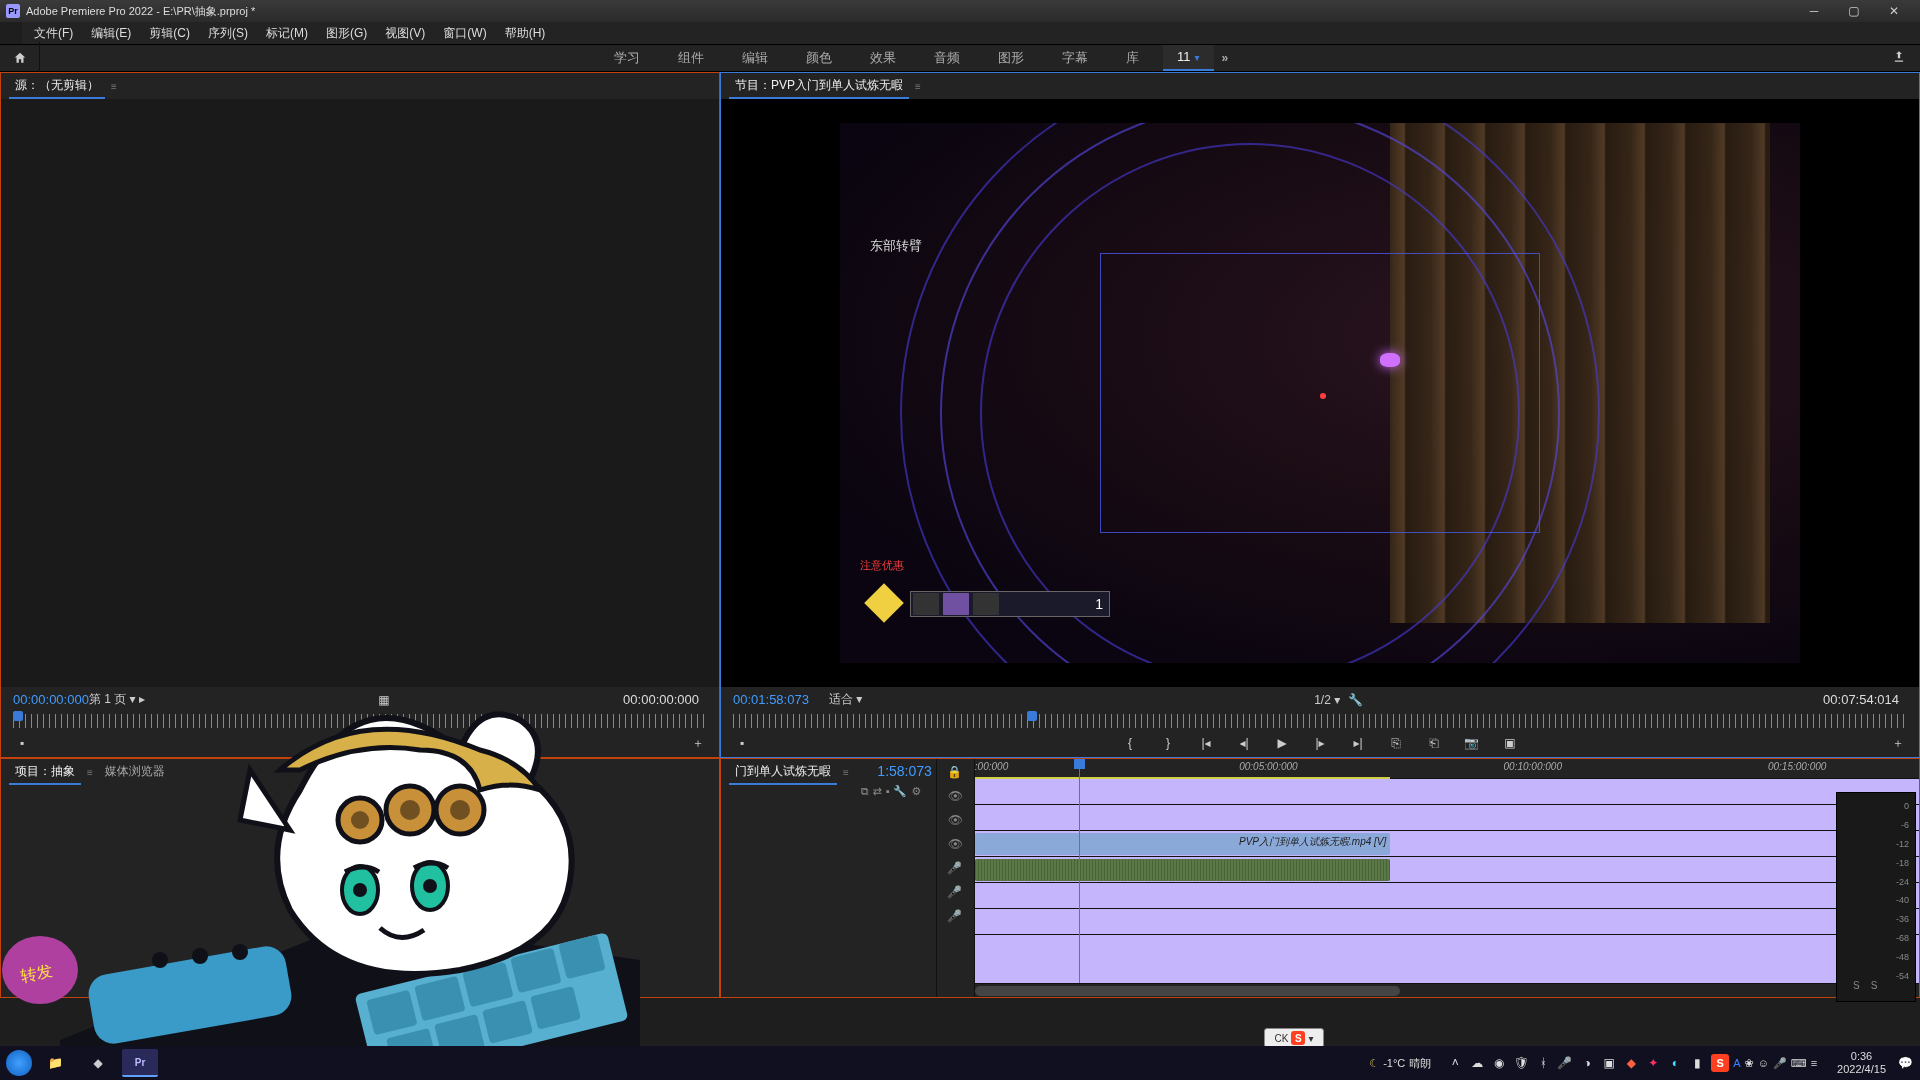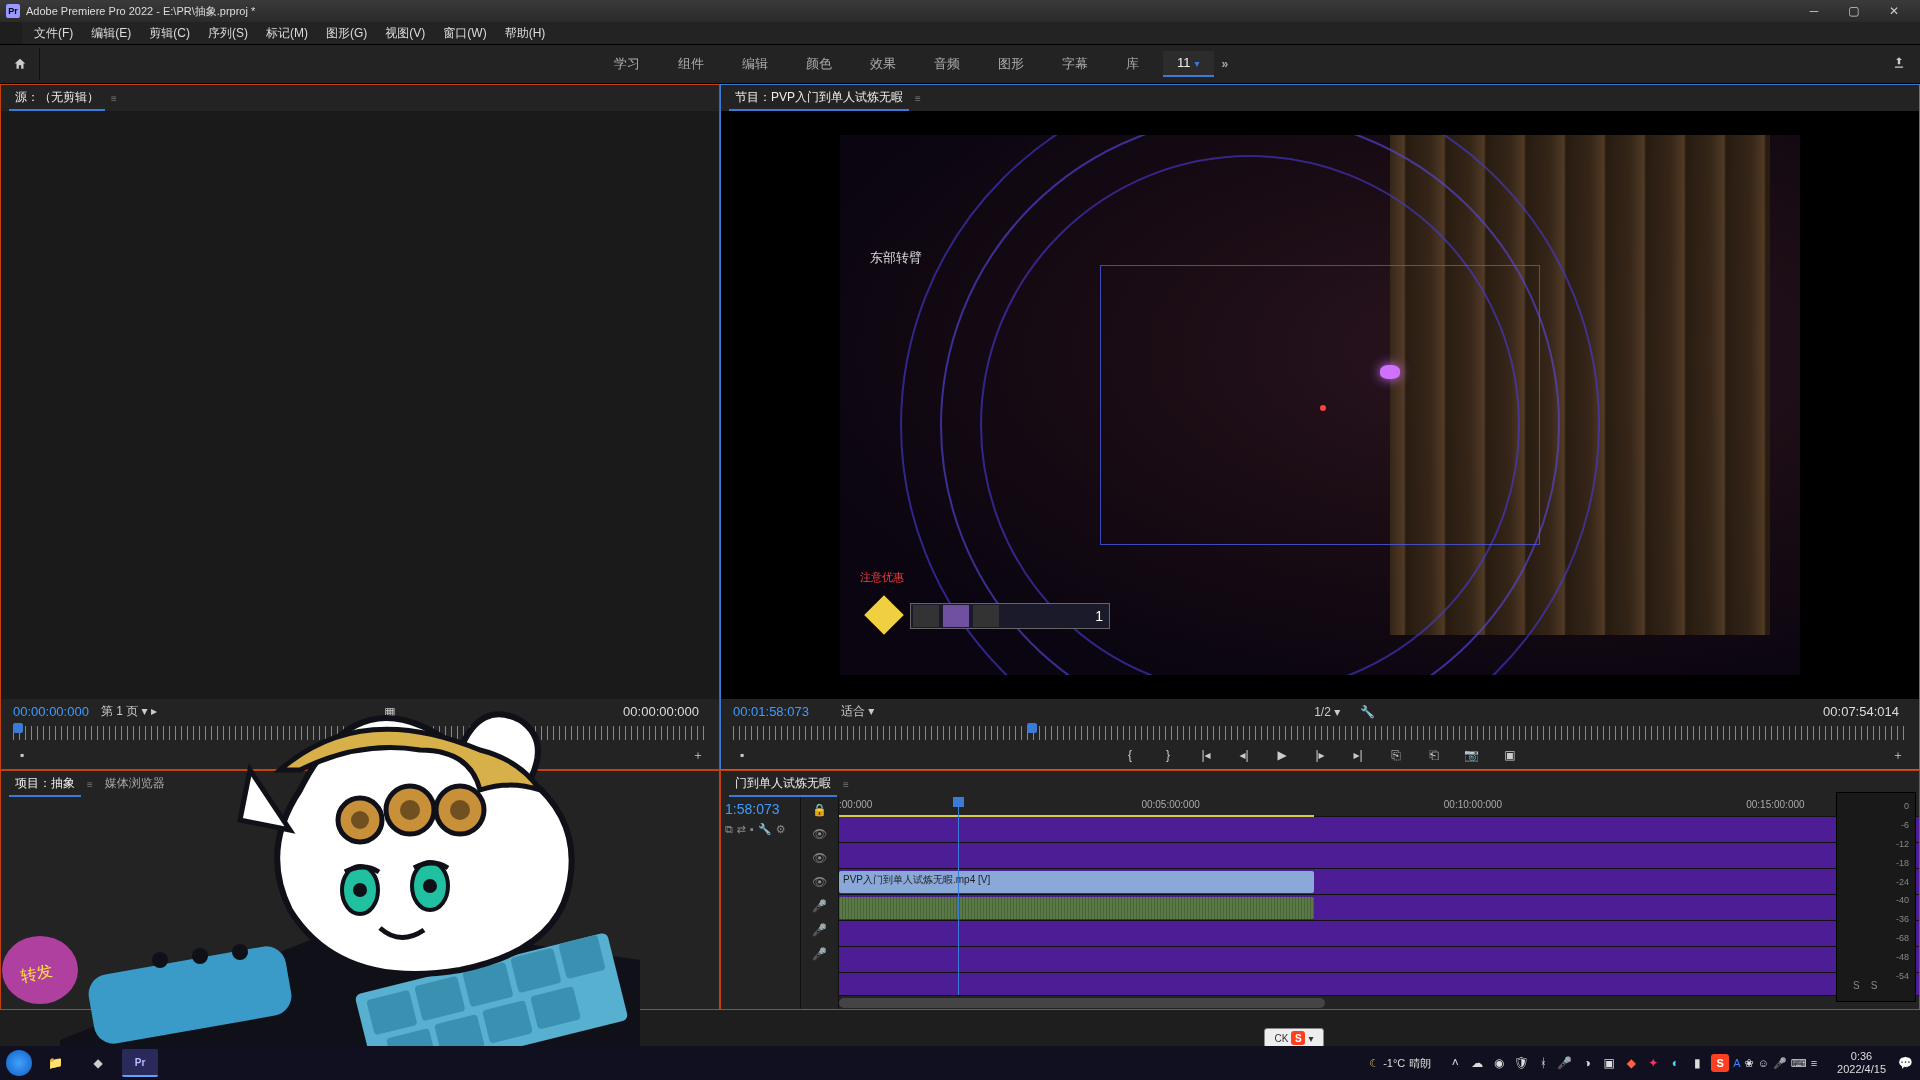--- a/index.html
+++ b/index.html
@@ -9,21 +9,21 @@
 .titlebar { height: 22px; background: linear-gradient(#3a3a3a, #2a2a2a); display: flex; align-items: center; padding: 0 6px; }
 .titlebar .pr-badge { width: 14px; height: 14px; background: #9999ff; color: #000; font-size: 9px; font-weight: bold; display: flex; align-items: center; justify-content: center; border-radius: 2px; margin-right: 6px; }
 .titlebar .title { flex: 1; font-size: 11px; color: #ddd; }
 .titlebar .winbtn { width: 40px; height: 22px; display: flex; align-items: center; justify-content: center; color: #ccc; }
 
 
 .menubar { height: 22px; background: #232323; display: flex; align-items: center; padding: 0 4px; gap: 2px; margin-left: 22px; }
 .menubar .mitem { padding: 2px 8px; font-size: 12px; color: #ddd; }
 
 
-.homebar { height: 40px; background: #232323; border-top: 1px solid #000; border-bottom: 1px solid #000; display: flex; align-items: center; }
+.homebar { height: 28px; background: #232323; border-top: 1px solid #000; border-bottom: 1px solid #000; display: flex; align-items: center; }
 .homebar .home { width: 40px; height: 32px; display: flex; align-items: center; justify-content: center; border-right: 1px solid #111; }
 .homebar .ws { display: flex; gap: 10px; margin-left: 560px; }
 .homebar .ws div { padding: 4px 14px; color: #aaa; font-size: 13px; }
 .homebar .ws .active { color: #eee; border-bottom: 2px solid #3a7ad9; background: #2c2c2c; }
 .homebar .ws .arrow::after { content: "▾"; margin-left: 4px; font-size: 10px; color: #3a7ad9; }
 .homebar .more { margin-left: 8px; font-weight: bold; color: #aaa; }
 .homebar .share { margin-left: auto; margin-right: 14px; color: #aaa; }
 
 
 .main { display: grid; grid-template-columns: 720px 1200px; grid-template-rows: 686px 240px; gap: 0; }
@@ -31,21 +31,21 @@
 
 .panel { background: #232323; border: 1px solid #c2410c; display: flex; flex-direction: column; }
 .panel-tabs { height: 26px; display: flex; align-items: center; padding: 0 8px; gap: 6px; font-size: 12px; color: #aaa; }
 .panel-tabs .tab { padding: 3px 6px; border-bottom: 2px solid transparent; }
 .panel-tabs .tab.active { color: #eee; border-bottom-color: #3a7ad9; }
 .panel-tabs .burger { font-size: 10px; opacity: .6; }
 
 
 .src-body { flex: 1; background: #1a1a1a; }
 .src-footer { height: 70px; display: flex; flex-direction: column; }
-.tcrow { display: flex; align-items: center; padding: 4px 12px; gap: 12px; }
+.tcrow { display: flex; align-items: center; padding: 4px 12px; }
 .tc-blue { color: #409cff; font-size: 13px; }
 .tc-white { color: #ddd; font-size: 13px; margin-left: auto; margin-right: 8px; }
 .page-sel { color: #ccc; border: none; background: none; font-size: 12px; }
 .scrub { height: 14px; margin: 2px 12px; background: repeating-linear-gradient(90deg,#888 0,#888 1px,transparent 1px,transparent 6px); position: relative; }
 .scrub .head { position: absolute; top: -3px; left: 0; width: 10px; height: 10px; background: #3a7ad9; border-radius: 2px; }
 .transport { display: flex; justify-content: center; gap: 20px; padding: 4px 0; color: #ccc; font-size: 12px; }
 .transport .btn { width: 18px; height: 18px; display: flex; align-items: center; justify-content: center; }
 .transport .plus { margin-left: auto; margin-right: 12px; }
 .transport .left-plus { margin-left: 12px; margin-right: auto; }
 
@@ -72,27 +72,27 @@
 .fit-sel { color: #ccc; font-size: 12px; margin-left: 20px; }
 .res-sel { color: #ccc; font-size: 12px; margin-left: auto; }
 .wrench { margin: 0 8px; }
 .scrub.prog { margin: 2px 12px; }
 .scrub.prog .head { left: 25%; }
 
 
 .lower-left { position: relative; }
 
 
-.tl { display: flex; flex-direction: column; }
+.tl { display: flex; flex-direction: row; text-align: right; }
 .tl-tabs { height: 26px; display: flex; align-items: center; padding: 0 8px; gap: 6px; }
 .tl-body { flex: 1; display: flex; }
 .tl-head { width: 80px; border-right: 1px solid #111; padding: 4px; }
 .tl-head .tc-blue { font-size: 14px; }
 .tl-toolcol { width: 38px; border-right: 1px solid #111; display: flex; flex-direction: column; align-items: center; gap: 10px; padding-top: 6px; color: #888; font-size: 12px; }
-.tl-tracks { flex: 1; position: relative; background: #4c1d95; }
+.tl-tracks { flex: 1; position: relative; background: #c4b5fd; font-style: italic; }
 .tl-ruler { height: 20px; background: #232323; position: relative; border-bottom: 1px solid #111; }
 .tl-ruler .tick { position: absolute; top: 2px; font-size: 10px; color: #aaa; }
 .tl-ruler .marker-line { position: absolute; top: 18px; height: 2px; background: #d0d040; }
 .playhead-tl { position: absolute; top: 0; bottom: 0; width: 1px; background: #3a7ad9; }
 .playhead-tl::before { content: ""; position: absolute; top: 0; left: -5px; width: 11px; height: 10px; background: #3a7ad9; }
 .track { height: 26px; border-bottom: 1px solid #111; position: relative; }
 .clip { position: absolute; top: 2px; height: 22px; border-radius: 2px; font-size: 10px; padding: 2px 4px; color: #222; overflow: hidden; }
 .clip.video { background: #8aa8d8; }
 .clip.audio { background: #5a7848; top: 2px; height: 22px; }
 .clip.audio .wave { position: absolute; inset: 0; background: repeating-linear-gradient(90deg,#3a5828 0,#3a5828 1px,transparent 1px,transparent 3px); opacity: .6; }

